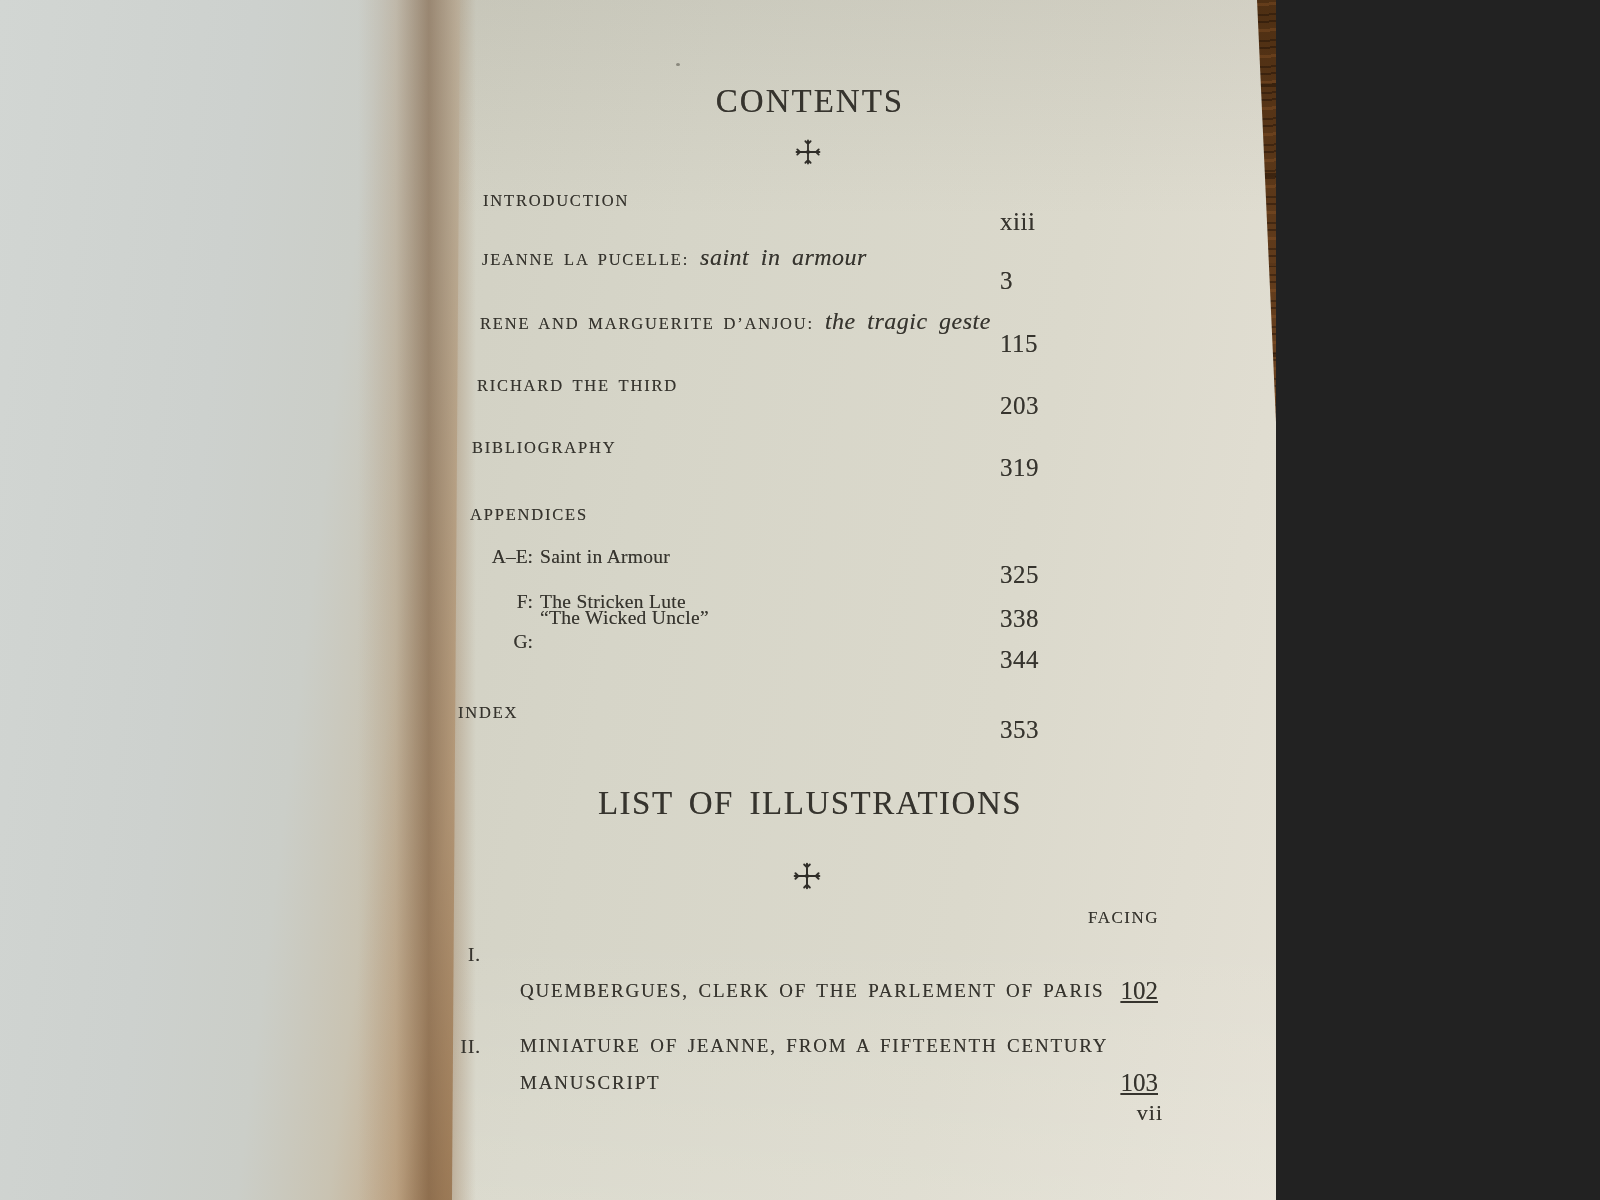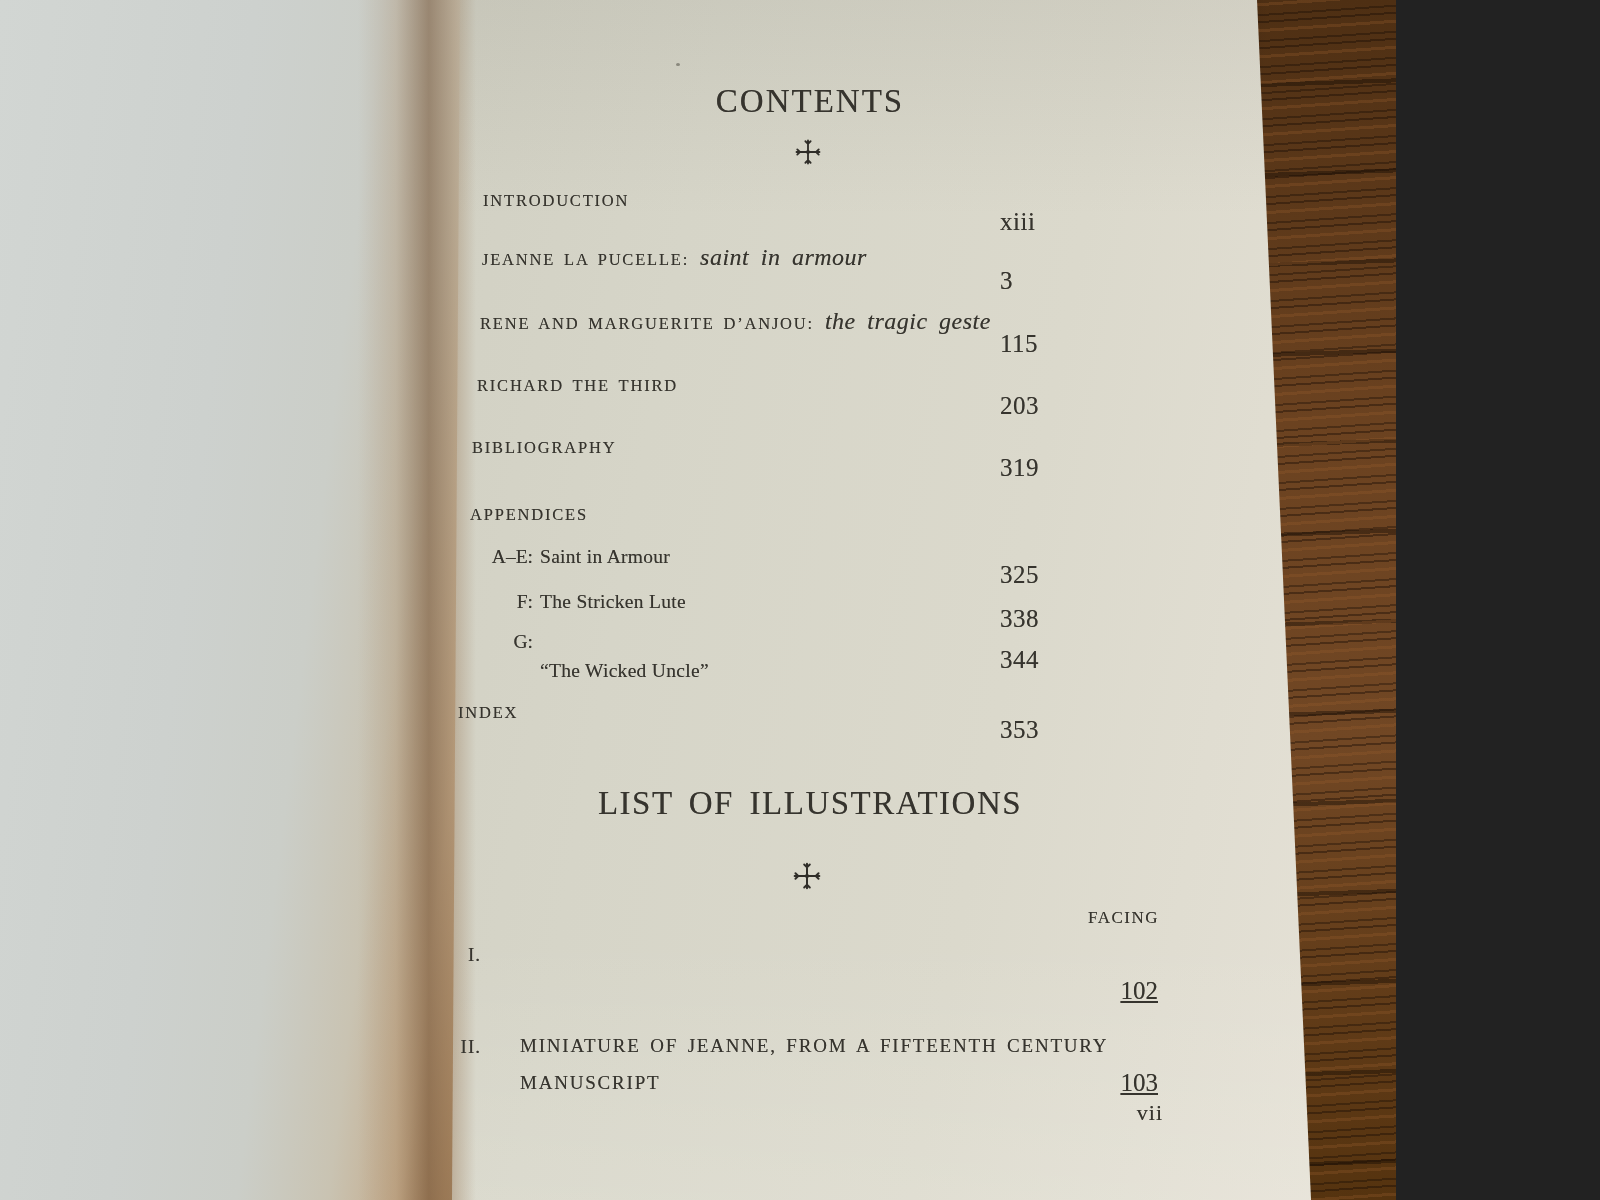--- a/index.html
+++ b/index.html
@@ -1,17 +1,17 @@
 <!DOCTYPE html>
 <html><head>
 <meta charset="utf-8">
 <style>
   html,body { margin:0; padding:0; background:#222; }
   .photo {
-    position:relative; width:1396px; height:1200px; overflow:hidden;
+    position:relative; width:1276px; height:1200px; overflow:hidden;
     font-family:"Liberation Serif","DejaVu Serif",serif;
     
     background-color:#5e3817;
     background-image:
       linear-gradient(93deg, rgba(0,0,0,0) 0 77%, rgba(20,10,3,0.38) 80%, rgba(0,0,0,0) 87%),
       repeating-linear-gradient(176deg,
         rgba(0,0,0,0) 0 5px, rgba(25,12,4,0.42) 5px 7px,
         rgba(0,0,0,0) 7px 13px, rgba(150,92,44,0.30) 13px 16px,
         rgba(0,0,0,0) 16px 24px, rgba(20,10,3,0.36) 24px 26px),
       repeating-linear-gradient(178deg,
@@ -129,21 +129,21 @@
 
   <div class="txt app-label" style="top:547px">A–E:</div>
   <div class="txt app-text" style="top:547px">Saint in Armour</div>
   <div class="txt num" style="top:562px">325</div>
 
   <div class="txt app-label" style="top:592px">F:</div>
   <div class="txt app-text" style="top:592px">The Stricken Lute</div>
   <div class="txt num" style="top:606px">338</div>
 
   <div class="txt app-label" style="top:632px">G:</div>
-  <div class="txt app-text" style="top:661px">“The Wicked Uncle”</div>
+  <div class="txt app-text" style="top:608px">“The Wicked Uncle”</div>
   <div class="txt num" style="top:647px">344</div>
 
   <div class="txt" style="top:705px; left:458px">
     <span class="cap">INDEX</span>
   </div>
   <div class="txt num" style="top:717px">353</div>
 
   <div class="txt ill-title" style="top:787px">LIST OF ILLUSTRATIONS</div>
 
   <svg class="ornament" style="left:793px; top:860px" width="28" height="32" viewBox="0 0 24 24">
@@ -160,20 +160,21 @@
       <g transform="rotate(270 12 12)">
           <path d="M12 12 V4.5 M12 4.5 L9.6 2.1 M12 4.5 L14.4 2.1 M12 3.9 V1.4"></path>
         </g>
     </g>
     <circle cx="12" cy="12" r="1.8" fill="#2f2d28"></circle>
   </svg>
 
   <div class="txt facing" style="top:909px">FACING</div>
 
   <div class="txt ill-numeral" style="top:945px">I.</div>
+  <div class="txt ill-cap" style="top:981px">QUEMBERGUES, CLERK OF THE PARLEMENT OF PARIS</div>
   <div class="txt ill-num" style="top:978px">102</div>
 
   <div class="txt ill-numeral" style="top:1037px">II.</div>
   <div class="txt ill-cap" style="top:1036px">MINIATURE OF JEANNE, FROM A FIFTEENTH CENTURY</div>
   <div class="txt ill-cap" style="top:1073px">MANUSCRIPT</div>
   <div class="txt ill-num" style="top:1070px">103</div>
 
   <div class="txt folio" style="top:1102px">vii</div>
 
 </div>

